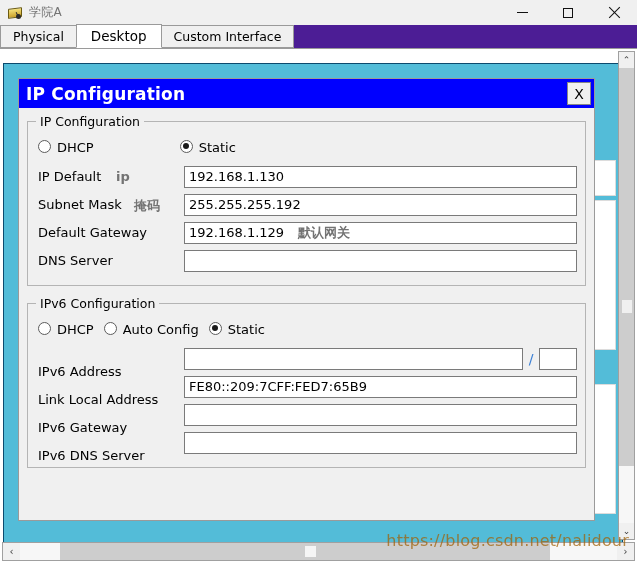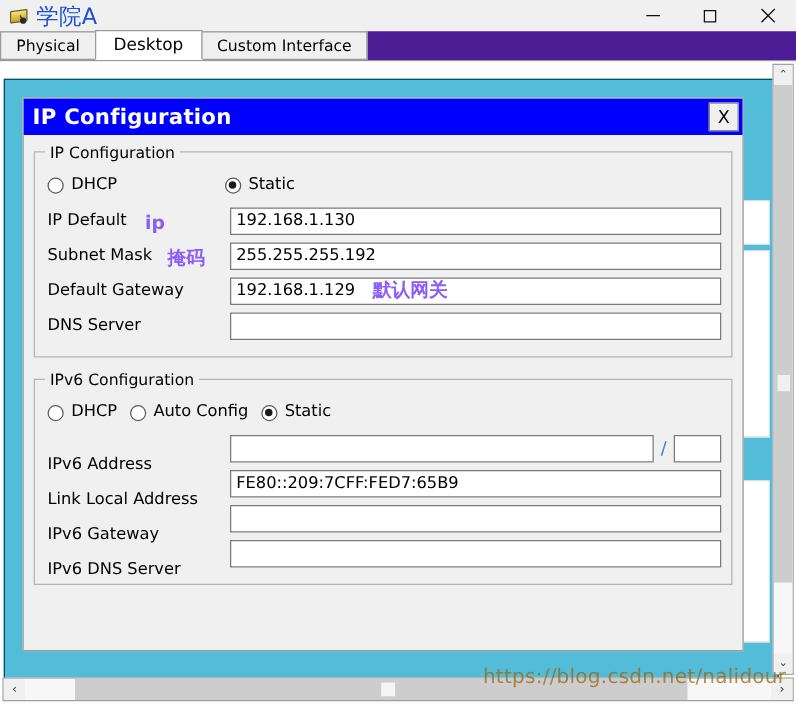--- a/index.html
+++ b/index.html
@@ -44,22 +44,22 @@
     background: #2b2b2b;
     border-radius: 50%;
   }
   .win-icon .wire {
     position: absolute; left: 10px; top: 7px;
     width: 1px; height: 6px;
     background: #2b2b2b;
     transform: rotate(-28deg);
   }
   .win-title {
-    font-size: 18px;
-    color: #1d4ed8;
+    font-size: 12px;
+    color: #737373;
     letter-spacing: .2px;
   }
   .win-controls {
     position: absolute; right: 0; top: 0;
     height: 25px;
     display: flex;
   }
   .win-btn {
     width: 46px; height: 25px;
     display: flex; align-items: center; justify-content: center;
@@ -214,21 +214,21 @@
     font-size: 12.5px;
     padding: 0 4px;
     color: #000;
   }
 
   .radio-row {
     display: flex; align-items: center;
     height: 24px;
     margin: 2px 0 4px 2px;
   }
-  .radio-item { display: flex; align-items: flex-end; margin-right: 10px; }
+  .radio-item { display: flex; align-items: flex-start; margin-right: 10px; }
   .radio {
     width: 13px; height: 13px;
     border: 1px solid #5c5c5c;
     border-radius: 50%;
     background: #ffffff;
     box-sizing: border-box;
     position: relative;
     margin-right: 6px;
     flex: none;
   }
@@ -272,22 +272,22 @@
     width: 16px;
     text-align: center;
     font-size: 14px;
     color: #3a7fd5;
     flex: none;
   }
   .txt.small {
     width: 38px; flex: none;
   }
   .annot {
-    color: #8b5cf6;
-    font-size: 15px;
+    color: #737373;
+    font-size: 13px;
     font-weight: bold;
     position: absolute;
     white-space: nowrap;
   }
   .annot.inline {
     position: static;
     margin-left: 14px;
   }
   .an-ip    { left: 78px;  top: 0px; }
   .an-mask  { left: 96px;  top: 0px; }

